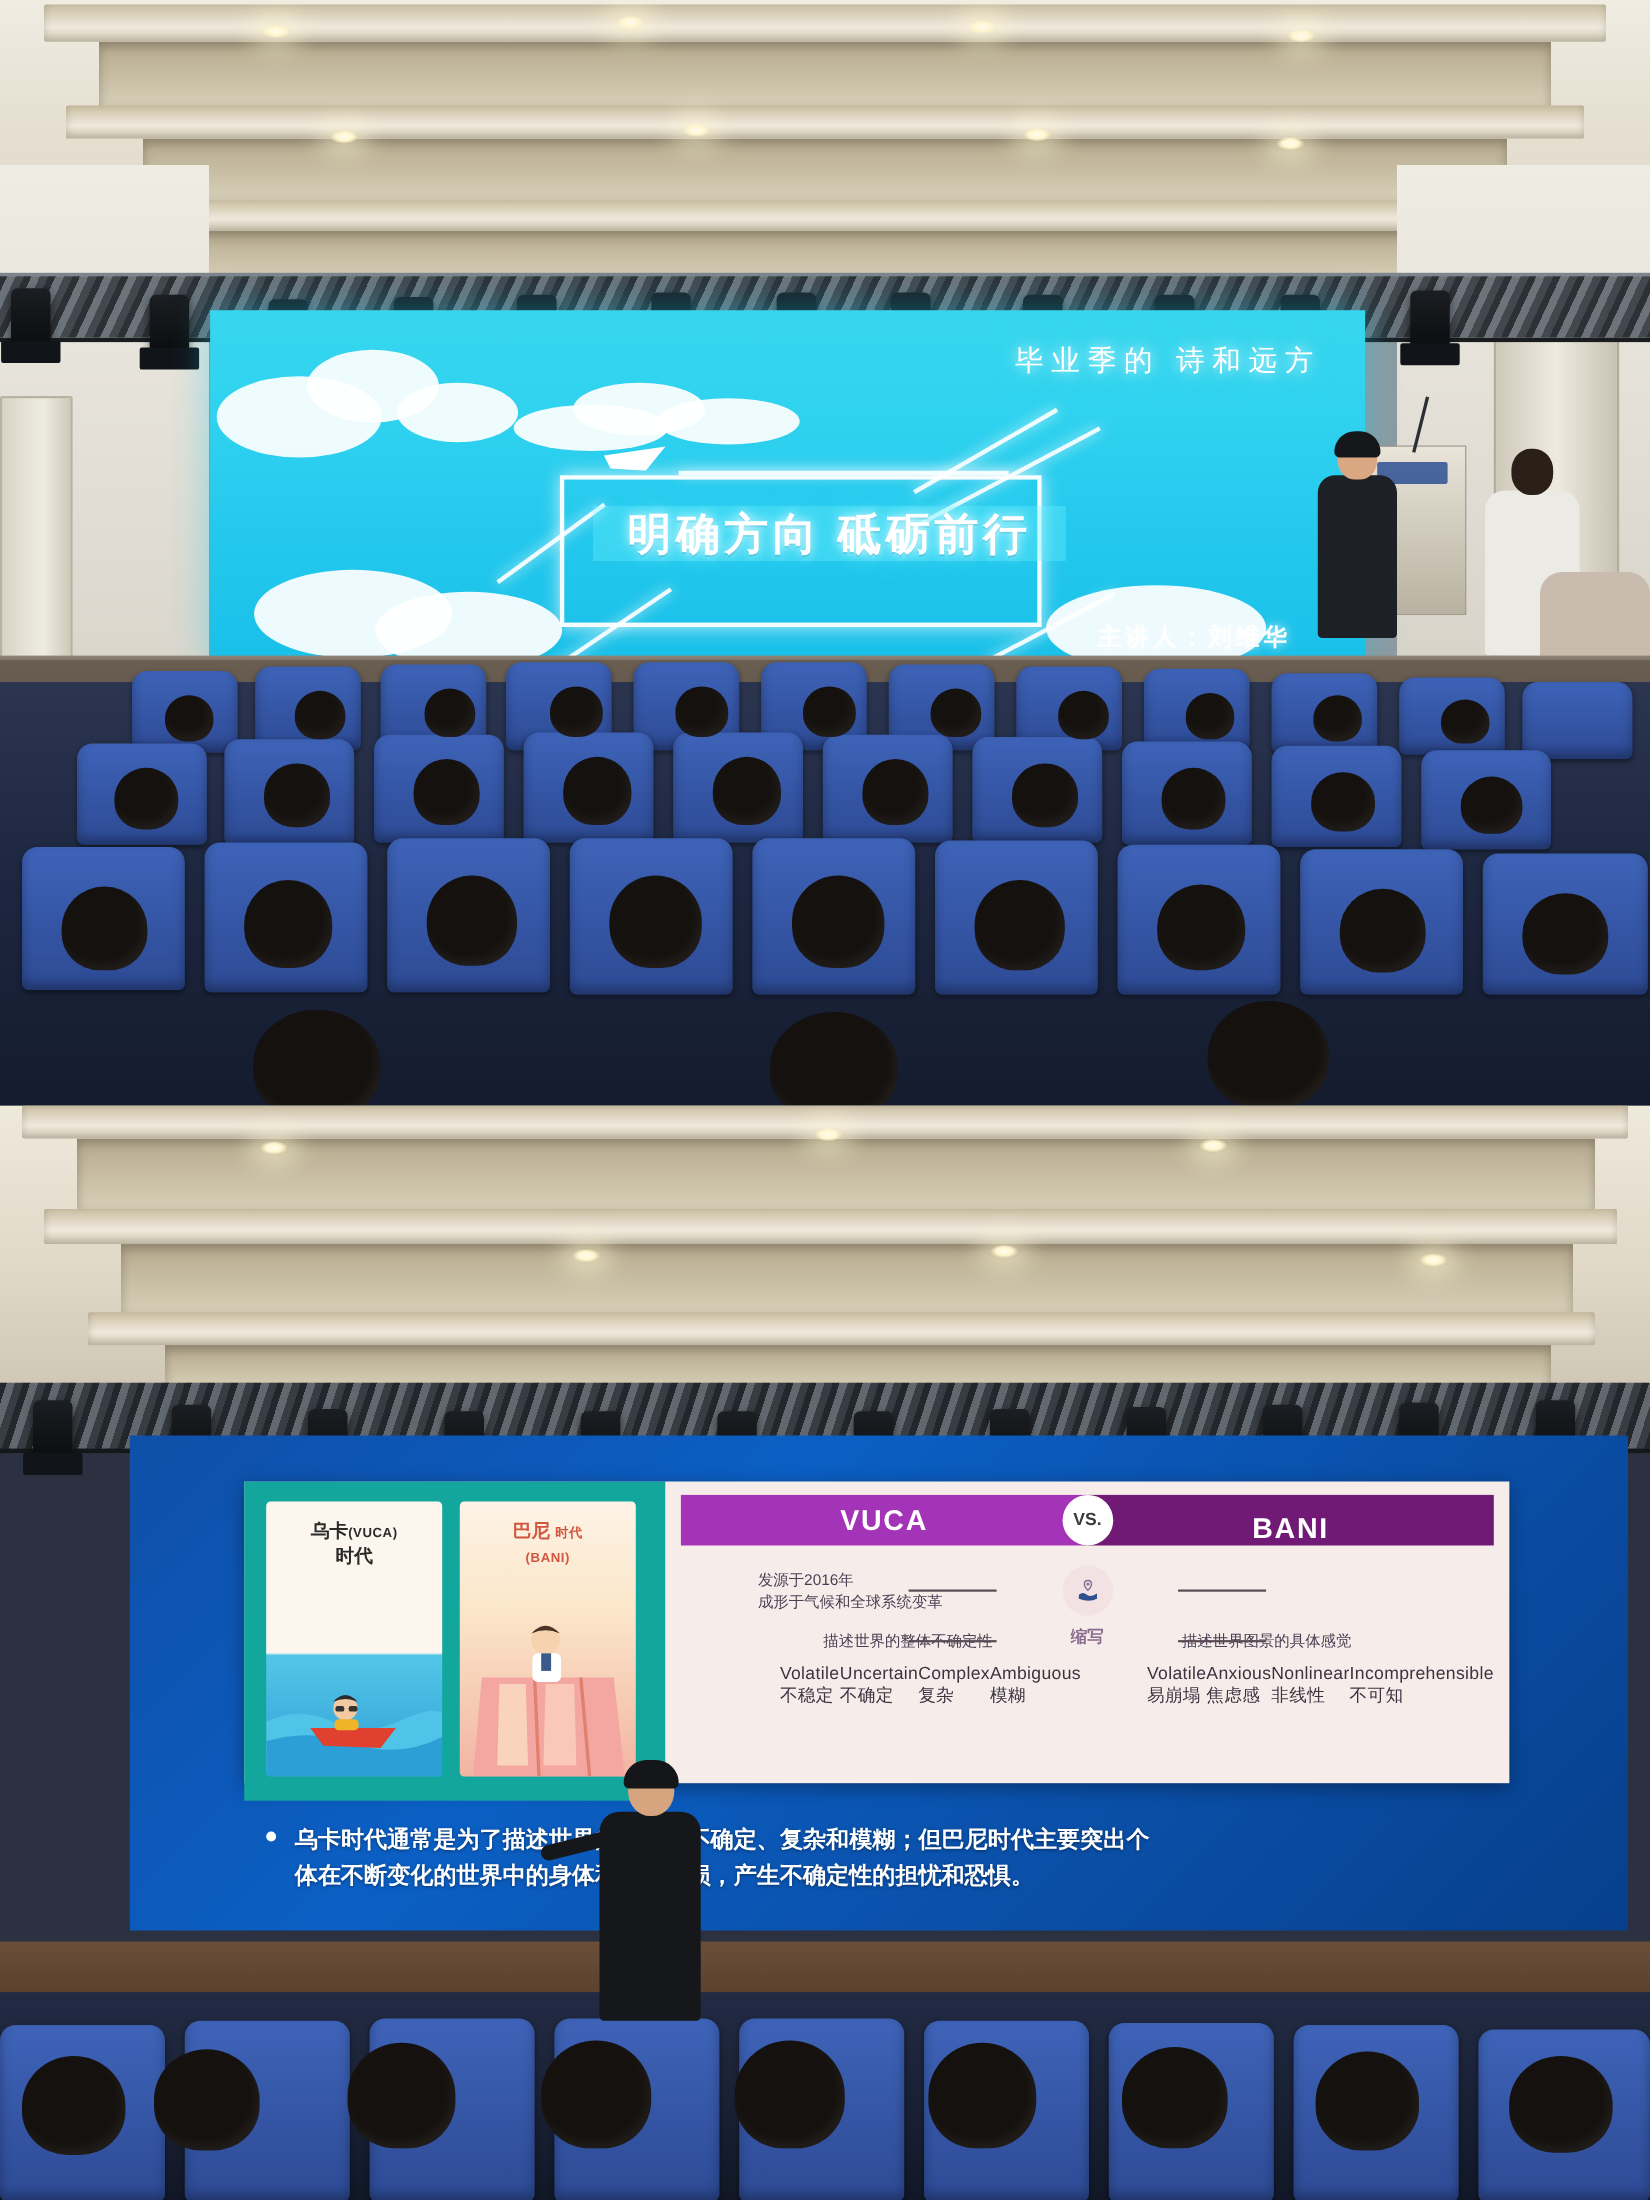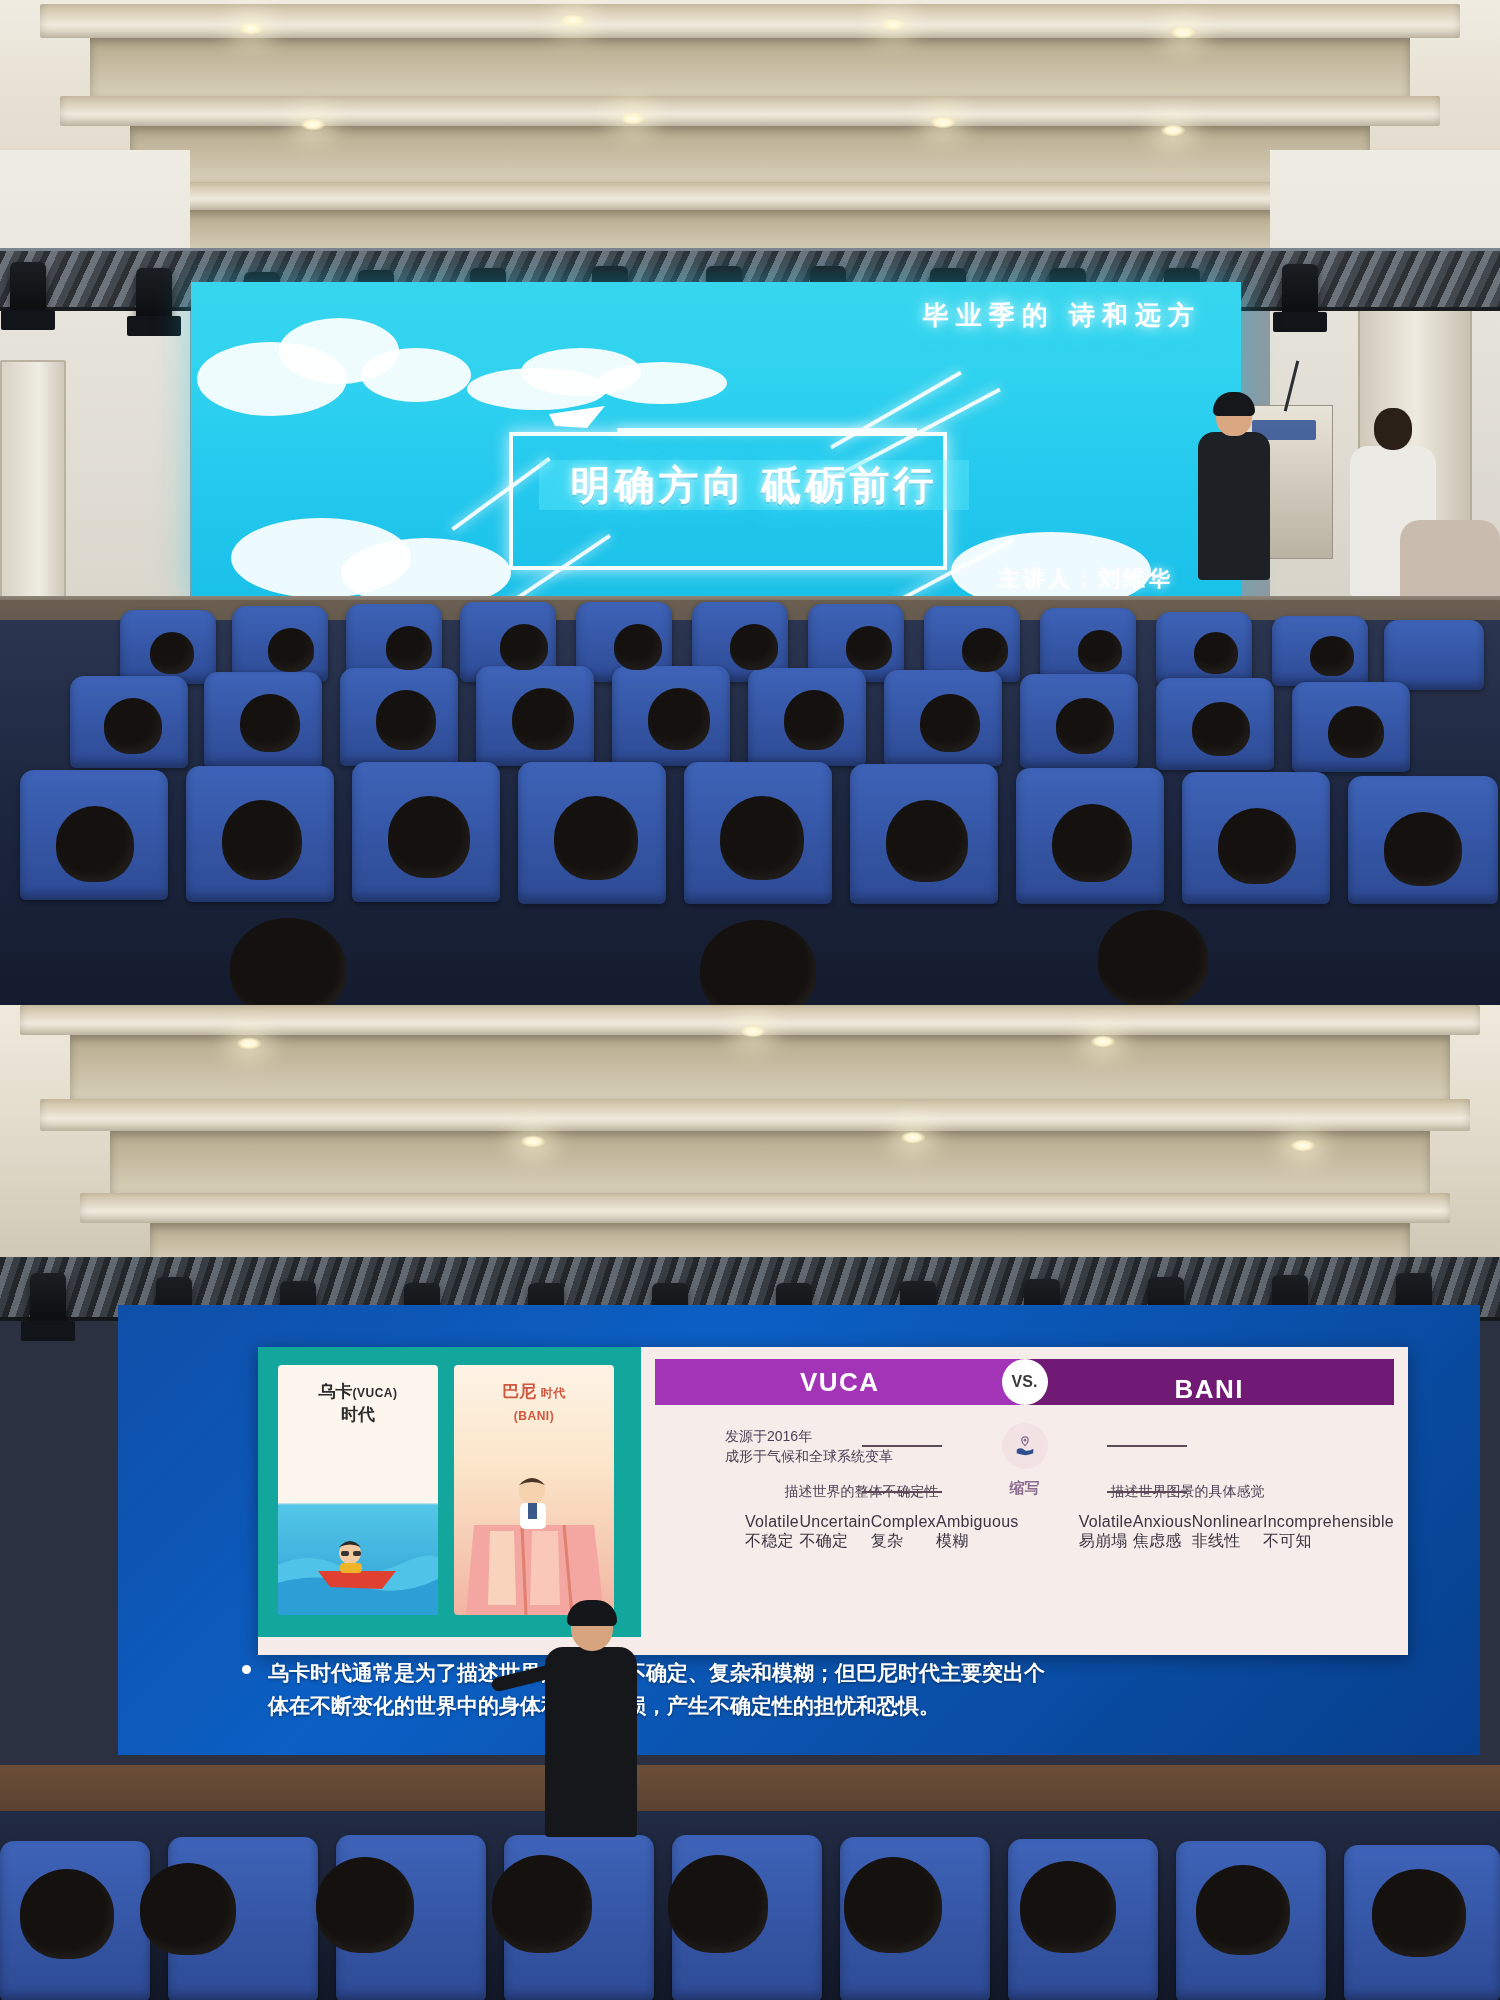--- a/index.html
+++ b/index.html
@@ -23,22 +23,22 @@
   .p1-trusstop{position:absolute;left:0;top:248px;width:1500px;height:56px;
     background:repeating-linear-gradient(115deg,#2d3136 0px,#2d3136 6px,#6c737b 6px,#6c737b 13px,#43484e 13px,#43484e 20px);
     border-top:3px solid #7d858e;border-bottom:4px solid #1a1d20;}
   .lamp{position:absolute;width:36px;height:52px;background:linear-gradient(180deg,#1b1e22,#0b0d0f);border-radius:6px 6px 3px 3px;box-shadow:0 4px 8px rgba(0,0,0,.5);}
   .lamp:after{content:"";position:absolute;left:-9px;bottom:-16px;width:54px;height:20px;background:#111418;border-radius:2px;}
 
   .screen1{position:absolute;left:191px;top:282px;width:1050px;height:318px;overflow:hidden;
     background:linear-gradient(180deg,#37d6ee 0%,#2fd2ef 30%,#25c9ee 62%,#19c0e8 100%);
     box-shadow:0 0 34px rgba(20,200,240,.45);}
   .cloudpuff{position:absolute;background:rgba(255,255,255,.92);border-radius:50%;}
-  .s1-topline{position:absolute;right:40px;top:16px;color:#ffffff;font-size:26px;letter-spacing:7px;
-    font-weight:700;text-shadow:0 0 12px rgba(255,255,255,.9),0 0 26px rgba(120,240,255,.8);white-space:nowrap;}
+  .s1-topline{position:absolute;right:40px;top:28px;color:#ffffff;font-size:26px;letter-spacing:7px;
+    font-weight:400;text-shadow:0 0 12px rgba(255,255,255,.9),0 0 26px rgba(120,240,255,.8);white-space:nowrap;}
   .s1-frame{position:absolute;left:318px;top:150px;width:430px;height:130px;border:4px solid rgba(255,255,255,.95);
     box-shadow:0 0 16px rgba(255,255,255,.75);}
   .s1-band{position:absolute;left:348px;top:178px;width:430px;height:50px;background:rgba(120,245,255,.30);
     display:flex;align-items:center;justify-content:center;}
   .s1-title{color:#ffffff;font-size:40px;font-weight:800;letter-spacing:4px;white-space:nowrap;
     text-shadow:0 0 10px rgba(255,255,255,.95),0 0 28px rgba(80,235,255,.95),0 2px 0 rgba(0,120,160,.35);}
   .s1-diag{position:absolute;height:4px;background:rgba(255,255,255,.92);box-shadow:0 0 12px rgba(255,255,255,.8);}
   .s1-boat{position:absolute;left:356px;top:120px;width:60px;height:26px;}
   .s1-speaker{position:absolute;right:68px;bottom:6px;color:#ffffff;font-size:22px;font-weight:700;letter-spacing:3px;
     text-shadow:0 0 10px rgba(255,255,255,.9);white-space:nowrap;}
@@ -64,21 +64,21 @@
   .headp{position:absolute;border-radius:50% 50% 44% 44%;background:#15110e;box-shadow:inset -4px -6px 10px rgba(255,255,255,.05);}
 
   
   .photo2{position:absolute;left:0;top:1005px;width:1500px;height:995px;overflow:hidden;background:#2b3140;}
   .p2-ceiling{position:absolute;left:0;top:0;width:1500px;height:262px;background:linear-gradient(180deg,#efe9dc 0%,#e0d9c9 55%,#cfc7b4 100%);}
   .p2-truss{position:absolute;left:0;top:252px;width:1500px;height:60px;
     background:repeating-linear-gradient(108deg,#23262a 0px,#23262a 6px,#61686f 6px,#61686f 13px,#383d43 13px,#383d43 20px);
     border-bottom:4px solid #15181b;}
   .screen2{position:absolute;left:118px;top:300px;width:1362px;height:450px;overflow:hidden;
     background:linear-gradient(135deg,#0f4fa8 0%,#0b5fc4 35%,#0a4ea6 70%,#073f8c 100%);}
-  .s2-slideimg{position:absolute;left:104px;top:42px;width:1150px;height:308px;background:#f5ebe8;box-shadow:0 4px 16px rgba(0,0,0,.35);margin-left:36px;}
+  .s2-slideimg{position:absolute;left:104px;top:42px;width:1150px;height:274px;background:#f5ebe8;box-shadow:0 4px 16px rgba(0,0,0,.35);}
   .leftcard{position:absolute;left:0;top:0;width:383px;height:290px;background:#13a69c;padding:14px;box-sizing:border-box;}
   .minicard{position:absolute;top:18px;width:160px;height:250px;border-radius:4px;overflow:hidden;}
   .mc1{left:20px;background:linear-gradient(180deg,#fdf6ee 0%,#fdf6ee 55%,#53c6e8 56%,#2f9fd4 100%);}
   .mc2{left:196px;background:linear-gradient(180deg,#fdf3e6 0%,#fbe6c9 40%,#f2b4a2 100%);}
   .mc-t{position:absolute;left:0;right:0;top:16px;text-align:center;color:#2b2b2b;font-size:17px;font-weight:700;line-height:1.35;}
   .mc-t .sm{font-size:12px;letter-spacing:.5px;}
   .mc2 .mc-t{color:#d0563f;}
   .rightpane{position:absolute;left:383px;top:0;right:0;bottom:0;background:#f6edea;}
   .hdrrow{position:absolute;left:14px;right:14px;top:12px;height:46px;display:flex;align-items:stretch;}
   .hdr-v{flex:1;background:#a334b7;display:flex;align-items:center;justify-content:center;}

